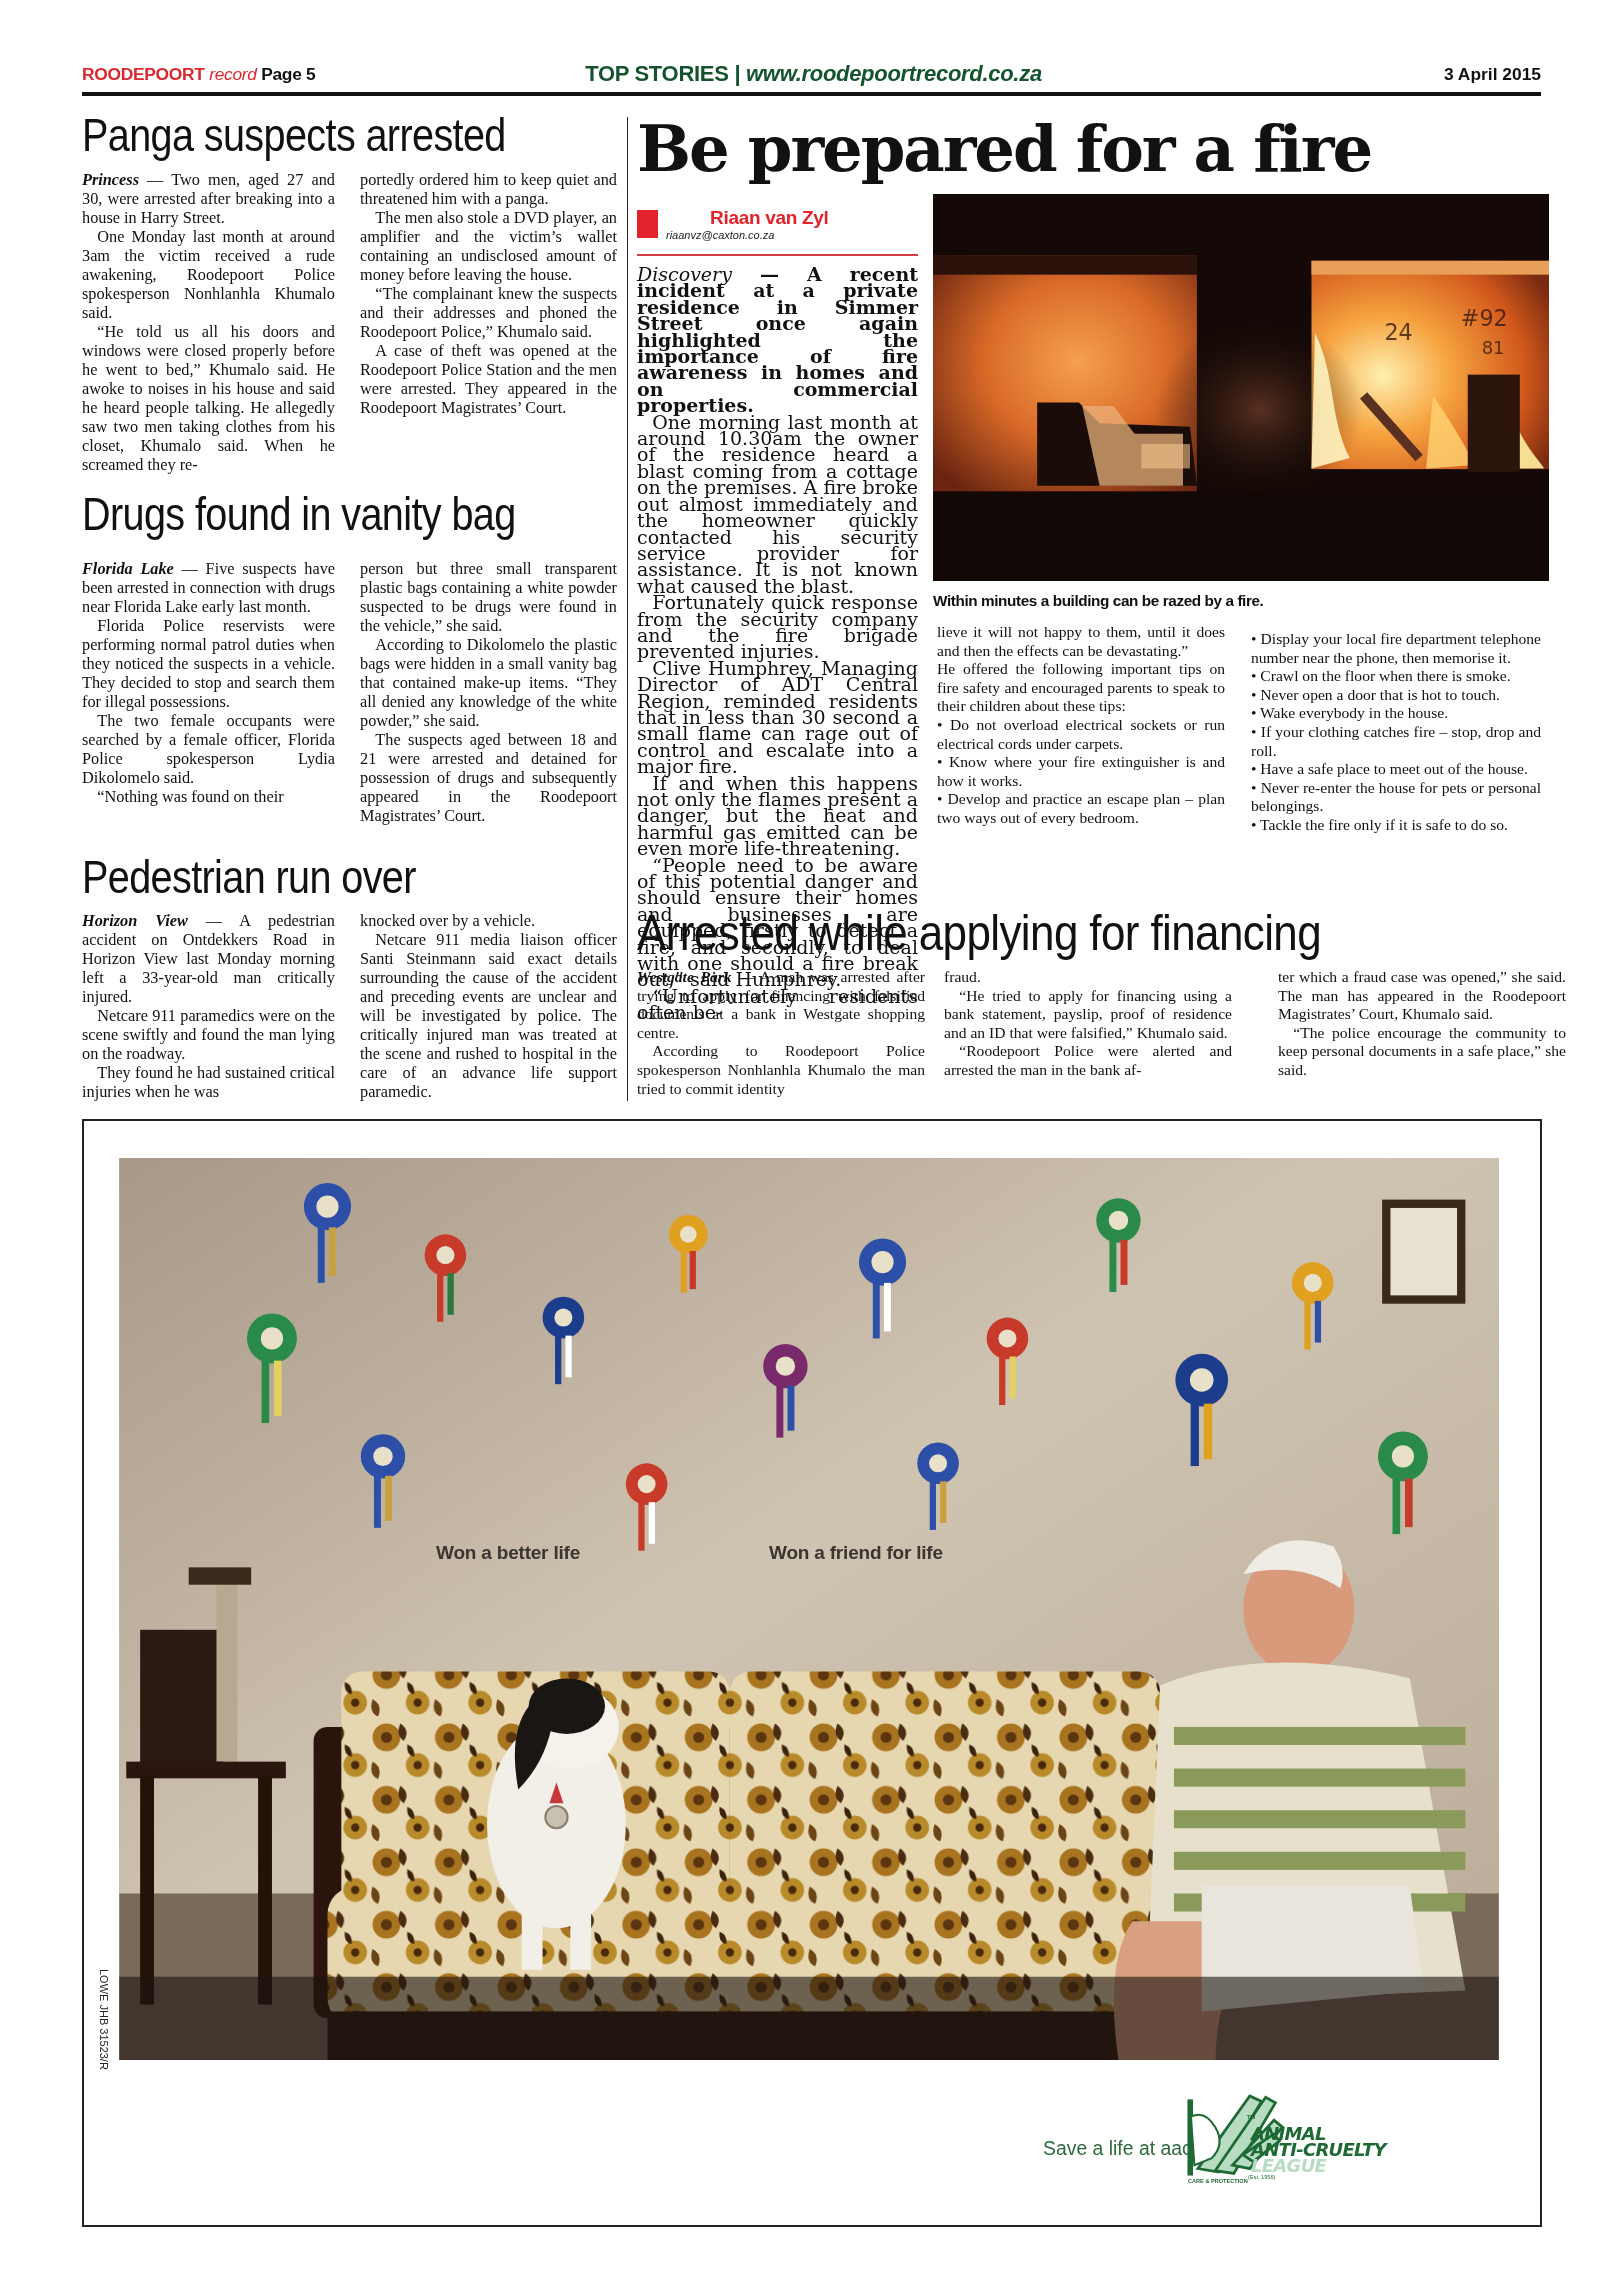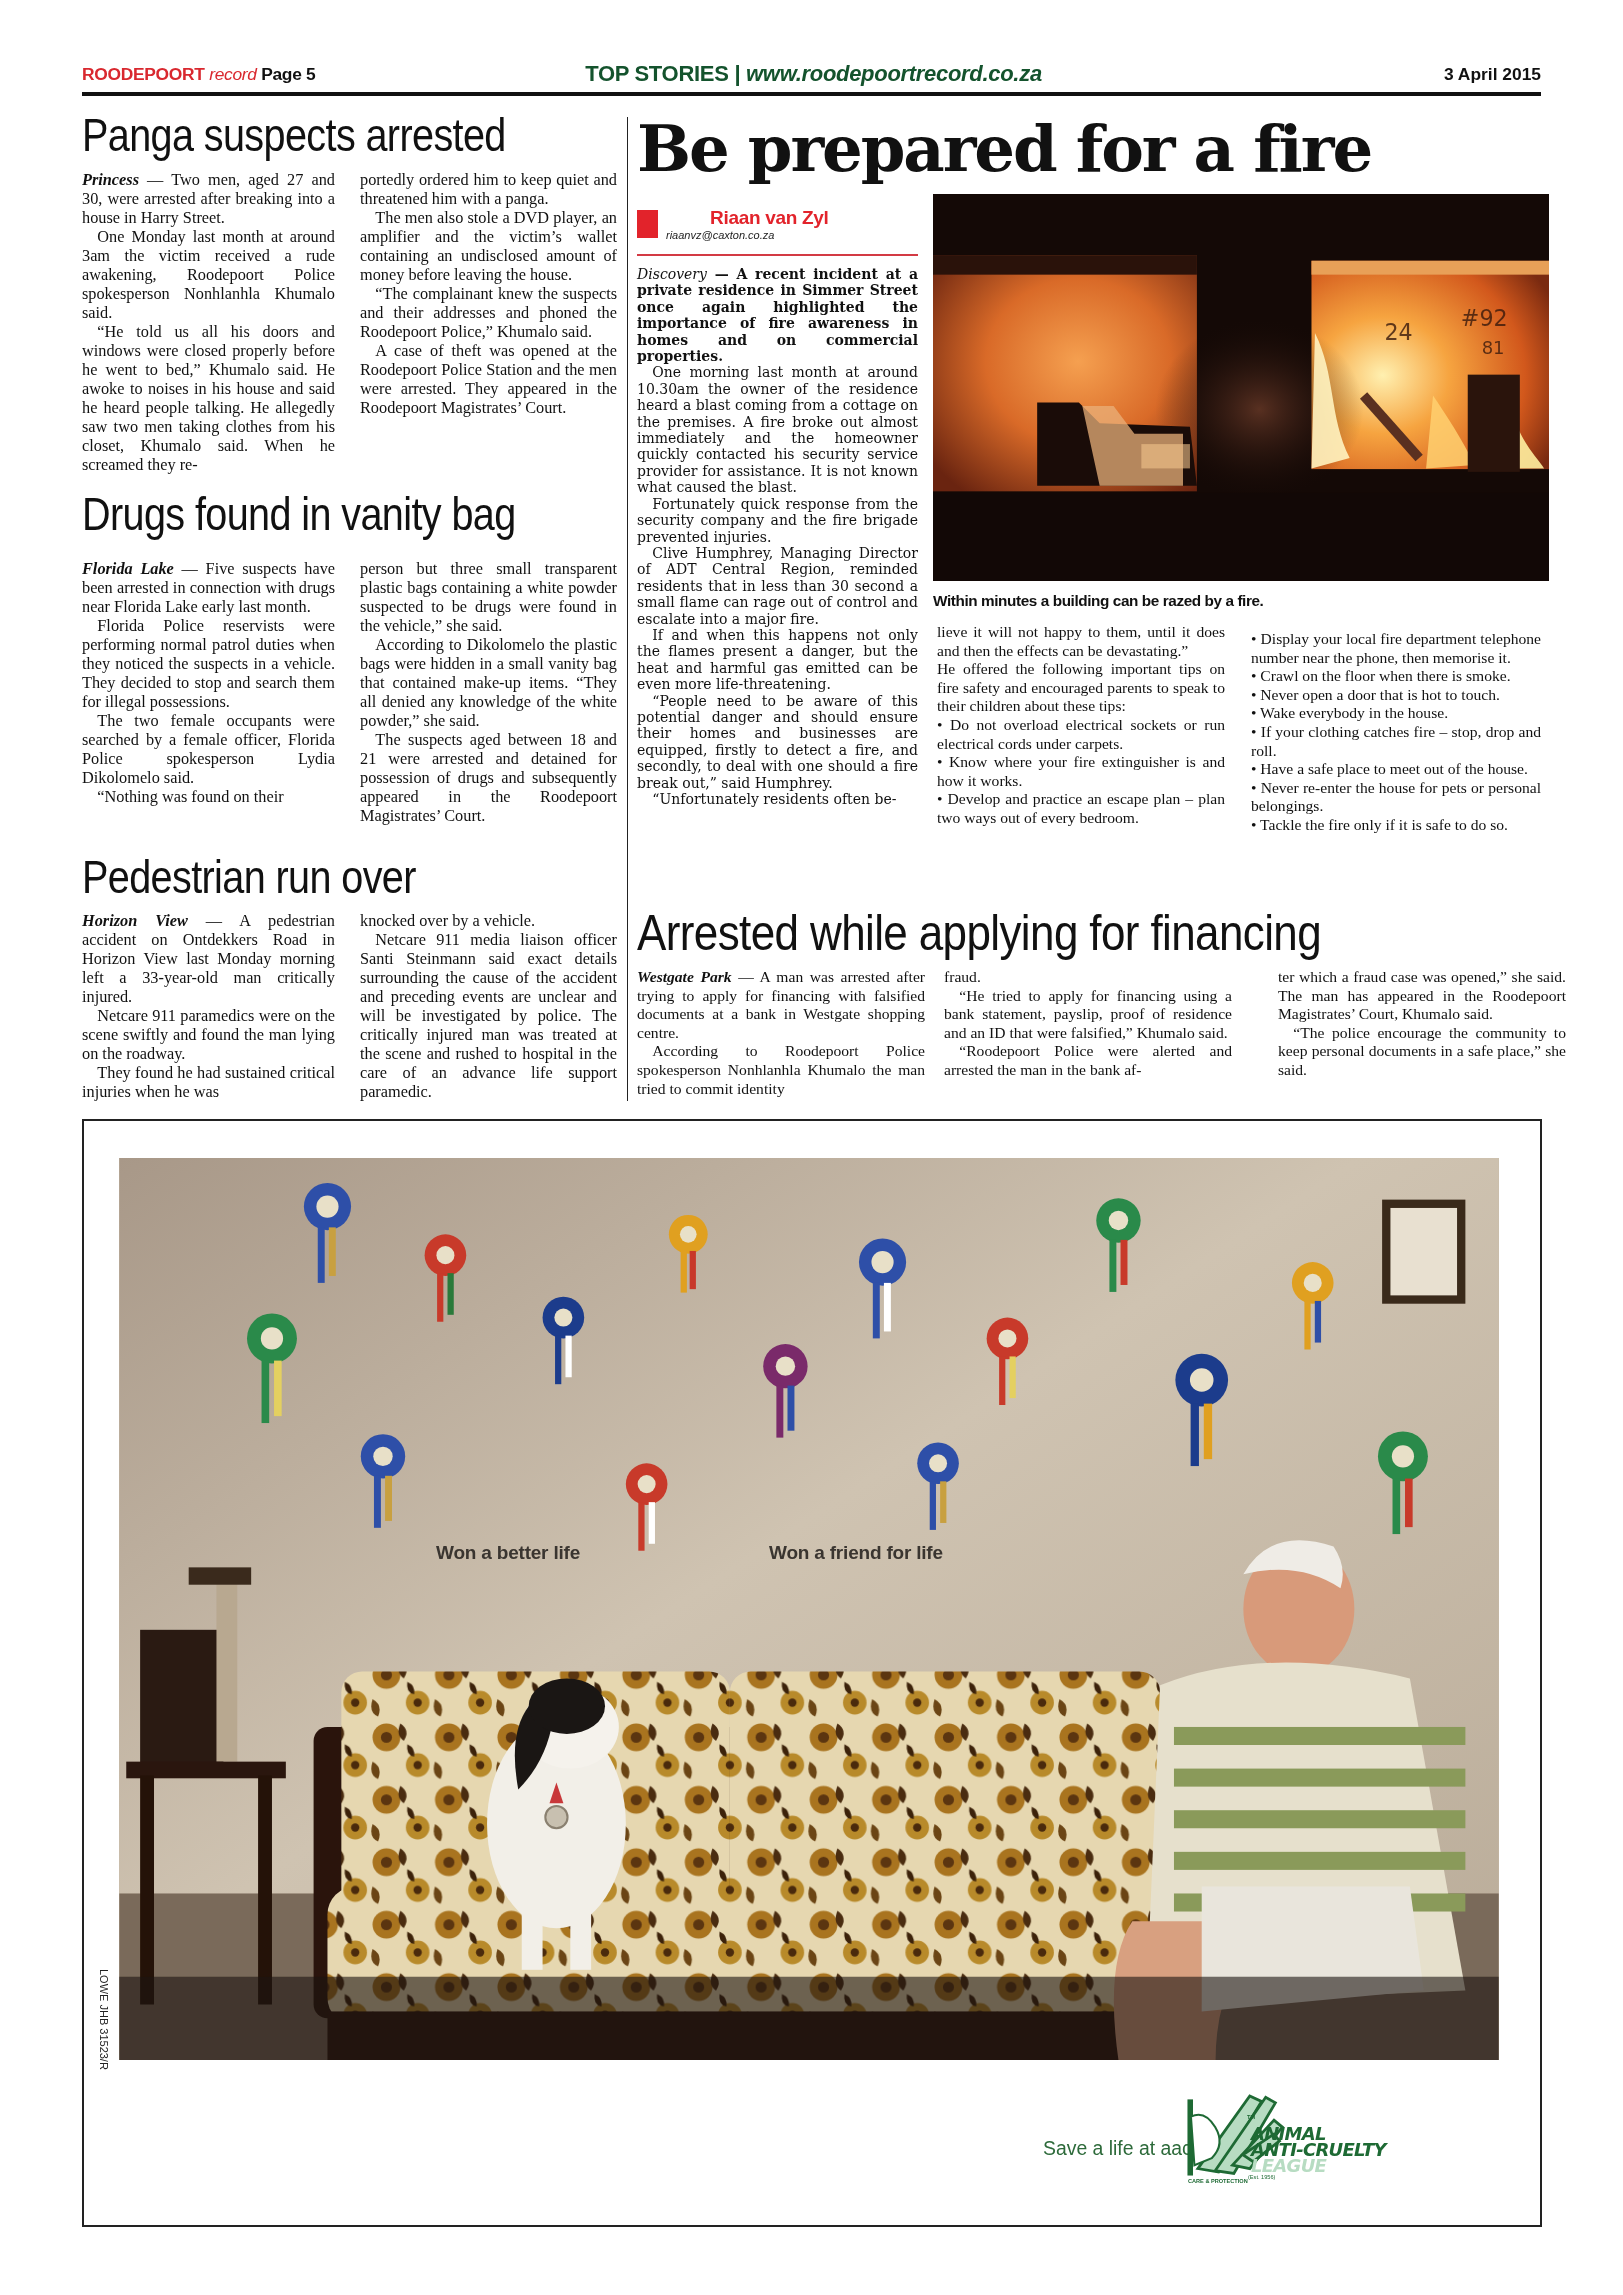--- a/index.html
+++ b/index.html
@@ -108,21 +108,21 @@
 </div>
 
 <h1 class="fire-head">Be prepared for a fire</h1>
 <div class="byline">
   <div class="sq"></div>
   <div class="name">Riaan van Zyl</div>
   <div class="email">riaanvz@caxton.co.za</div>
 </div>
 <div class="byline-rule"></div>
 
-<div class="body-col" style="left:637px; top:266px; width:281px; font-family:'DejaVu Serif',serif; font-size:14px; line-height:16.4px;">
+<div class="body-col" style="left:637px; top:266px; width:281px; font-family:'DejaVu Serif',serif; font-size:19px; line-height:16.4px;">
   <p class="lead" style="font-weight:bold;"><span class="dateline" style="font-weight:normal;">Discovery</span> <span>— A recent incident at a private residence in Simmer Street once again highlighted the importance of fire awareness in homes and on commercial properties.</span></p>
   <p>One morning last month at around 10.30am the owner of the residence heard a blast coming from a cottage on the premises. A fire broke out almost immediately and the homeowner quickly contacted his security service provider for assistance. It is not known what caused the blast.</p>
   <p>Fortunately quick response from the security company and the fire brigade prevented injuries.</p>
   <p>Clive Humphrey, Managing Director of ADT Central Region, reminded residents that in less than 30 second a small flame can rage out of control and escalate into a major fire.</p>
   <p>If and when this happens not only the flames present a danger, but the heat and harmful gas emitted can be even more life-threatening.</p>
   <p>“People need to be aware of this potential danger and should ensure their homes and businesses are equipped, firstly to detect a fire, and secondly, to deal with one should a fire break out,” said Humphrey.</p>
   <p>“Unfortunately residents often be-</p>
 </div>
 
 <div class="fire-photo">

